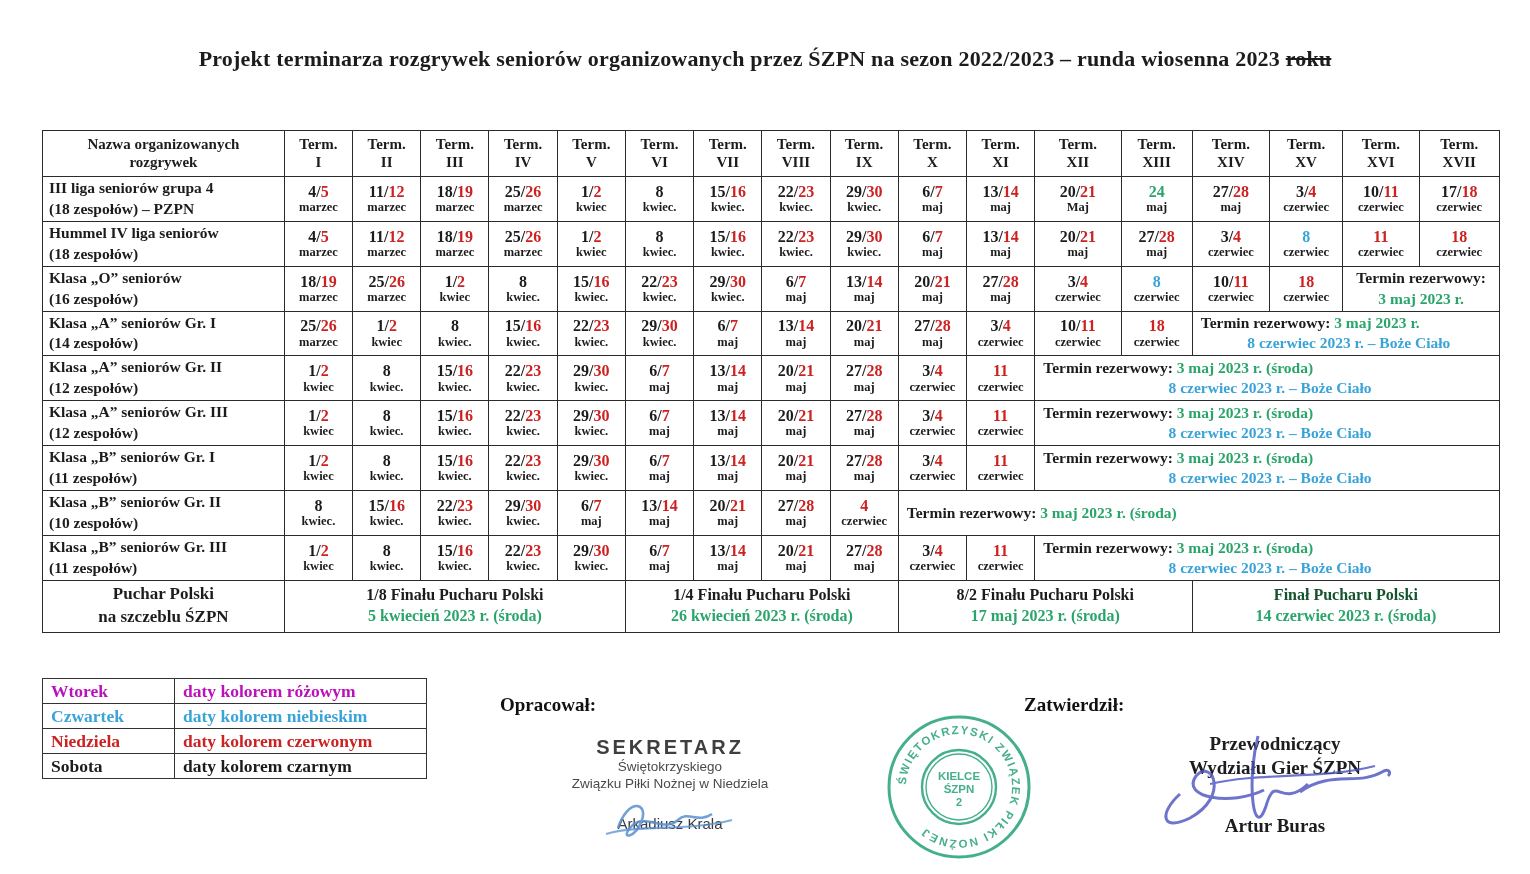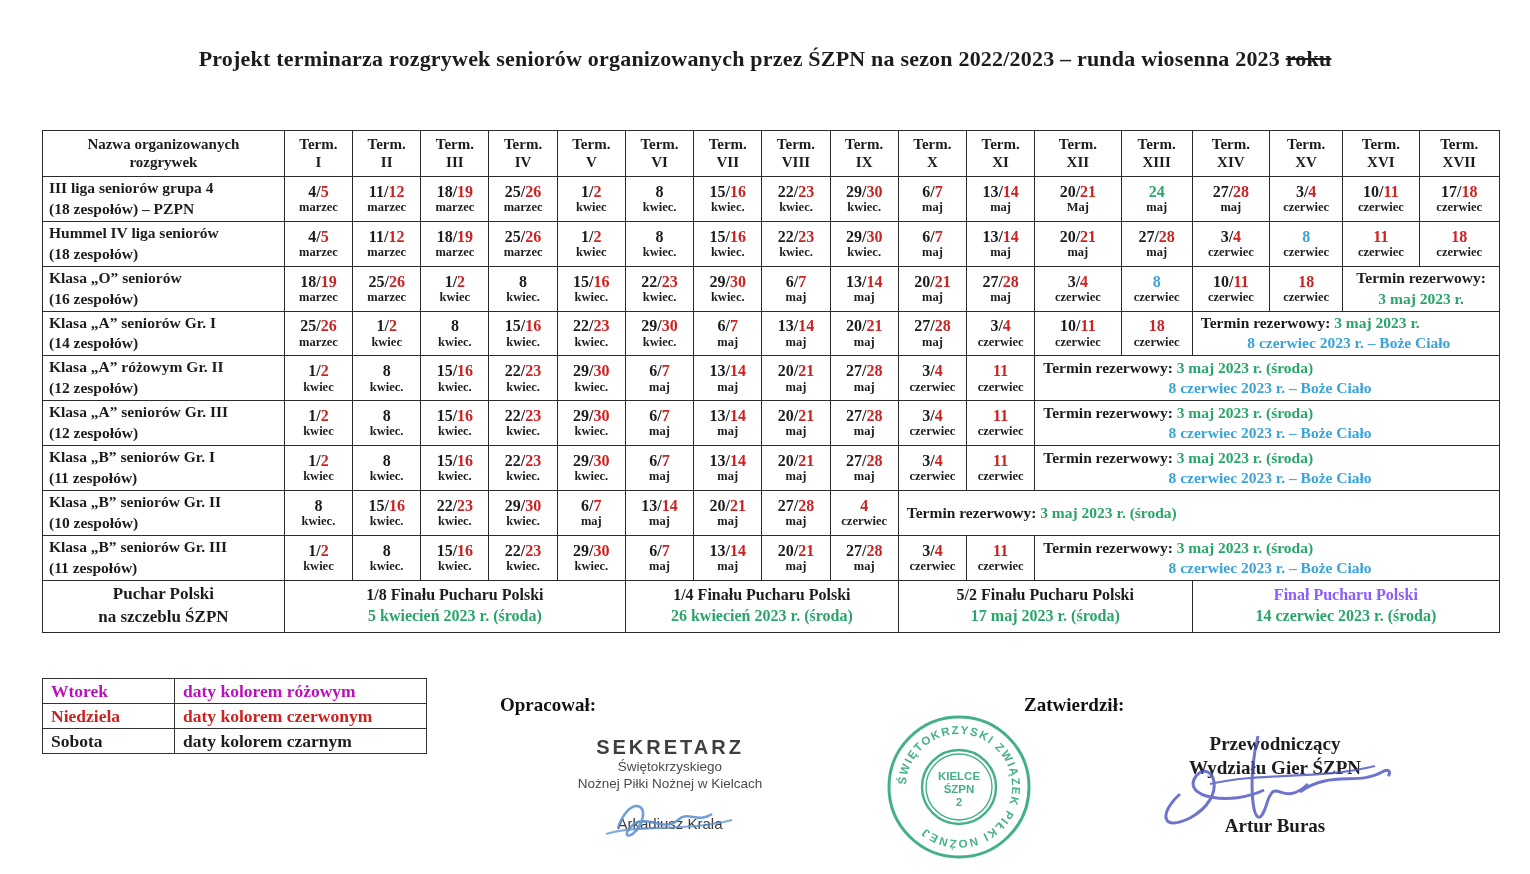--- a/index.html
+++ b/index.html
@@ -432,21 +432,21 @@
           <div class="dnum"><span style="color: rgb(204, 34, 34);">18</span></div>
           <div class="dmon">czerwiec</div>
         </td>
         <td class="res" colspan="4">
           <div><span style="color: rgb(28, 28, 28);">Termin rezerwowy:  </span><span style="color: rgb(42, 165, 106);">3 maj 2023 r.</span></div>
           <div class="l2"><span style="color: rgb(58, 163, 216);">8 czerwiec 2023 r. – Boże Ciało</span></div>
         </td>
       </tr>
       <tr>
         <td class="name-col">
-          <div>Klasa „A” różowym Gr. II</div>
+          <div>Klasa „A” seniorów Gr. II</div>
           <div>(12 zespołów)</div>
         </td>
         <td class="dc">
           <div class="dnum"><span style="color: rgb(28, 28, 28);">1</span><span style="color: rgb(28, 28, 28);">/</span><span style="color: rgb(204, 34, 34);">2</span></div>
           <div class="dmon">kwiec</div>
         </td>
         <td class="dc">
           <div class="dnum"><span style="color: rgb(28, 28, 28);">8</span></div>
           <div class="dmon">kwiec.</div>
         </td>
@@ -705,55 +705,59 @@
         </td>
         <td class="cup" colspan="5">
           <div class="c1" style="color: rgb(28, 28, 28);">1/8 Finału Pucharu Polski</div>
           <div class="c2" style="color: rgb(42, 165, 106);">5 kwiecień 2023 r. (środa)</div>
         </td>
         <td class="cup" colspan="4">
           <div class="c1" style="color: rgb(28, 28, 28);">1/4 Finału Pucharu Polski</div>
           <div class="c2" style="color: rgb(42, 165, 106);">26 kwiecień 2023 r. (środa)</div>
         </td>
         <td class="cup" colspan="4">
-          <div class="c1" style="color: rgb(28, 28, 28);">5/2 Finału Pucharu Polski</div>
+          <div class="c1" style="color: rgb(28, 28, 28);">8/2 Finału Pucharu Polski</div>
           <div class="c2" style="color: rgb(42, 165, 106);">17 maj 2023 r. (środa)</div>
         </td>
         <td class="cup" colspan="4">
-          <div class="c1" style="color: #8b5cf6;">Finał Pucharu Polski</div>
+          <div class="c1" style="color: #14532d;">Finał Pucharu Polski</div>
           <div class="c2" style="color: rgb(42, 165, 106);">14 czerwiec 2023 r. (środa)</div>
         </td>
       </tr>
     </tbody>
 </table>
 
 <table class="legend">
   <tbody id="legend-body">
       <tr>
         <td class="day" style="color: rgb(187, 17, 187);">Wtorek</td>
         <td class="desc" style="color: rgb(187, 17, 187);">daty kolorem różowym</td>
+      </tr>
+      <tr>
+        <td class="day" style="color: rgb(58, 163, 216);">Czwartek</td>
+        <td class="desc" style="color: rgb(58, 163, 216);">daty kolorem niebieskim</td>
       </tr>
       <tr>
         <td class="day" style="color: rgb(204, 34, 34);">Niedziela</td>
         <td class="desc" style="color: rgb(204, 34, 34);">daty kolorem czerwonym</td>
       </tr>
       <tr>
         <td class="day" style="color: rgb(28, 28, 28);">Sobota</td>
         <td class="desc" style="color: rgb(28, 28, 28);">daty kolorem czarnym</td>
       </tr>
     </tbody>
 </table>
 
 <div class="sig-label" id="opracowal-label">Opracował:</div>
 <div class="sig-label" id="zatwierdzil-label">Zatwierdził:</div>
 
 <div class="sek-block">
   <div class="sek-title">SEKRETARZ</div>
   <div class="sek-sub">Świętokrzyskiego</div>
-  <div class="sek-sub">Nożnej Piłki Nożnej w Kielcach</div>
+  <div class="sek-sub">Związku Piłki Nożnej w Niedziela</div>
   <div class="sek-name">Arkadiusz Krala</div>
   <svg class="sek-scribble" width="150" height="60" viewBox="0 0 150 60">
     <path d="M18,44 C28,14 48,18 42,36 C36,54 20,56 30,44 C44,26 62,50 78,36 C88,26 98,40 112,30" fill="none" stroke="#5a8fd0" stroke-width="2.6" opacity="0.85"></path>
     <path d="M6,50 C40,40 85,48 132,36" fill="none" stroke="#5a8fd0" stroke-width="2.2" opacity="0.75"></path>
   </svg>
 </div>
 
 <div class="stamp-wrap">
   <svg width="150" height="150" viewBox="0 0 150 150" opacity="0.88">
     <circle cx="75" cy="75" r="70" fill="none" stroke="#2ba578" stroke-width="3"></circle>

